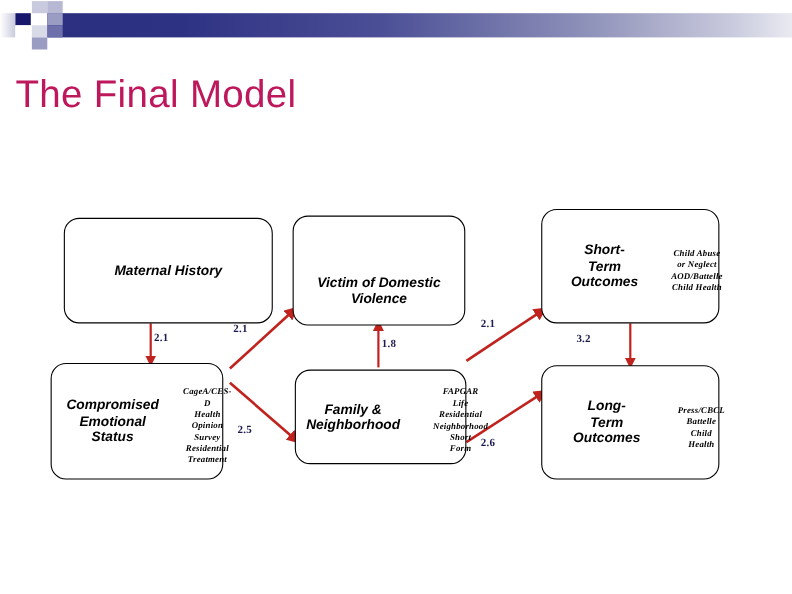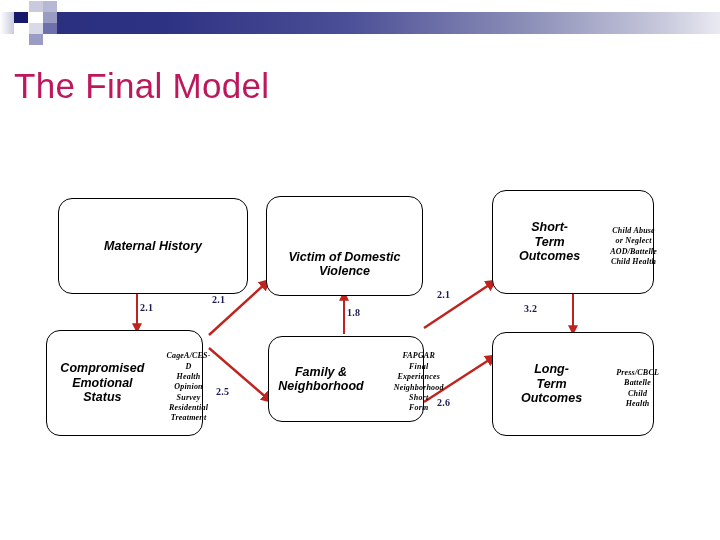--- a/index.html
+++ b/index.html
@@ -107,21 +107,21 @@
       <div>CageA/CES-D</div>
       <div>Health Opinion Survey</div>
       <div>Residential Treatment</div>
     </div>
   </div>
 
   <div class="node" style="left:268px;top:186px;width:156px;height:86px;">
     <div class="hdr" style="padding:0 30px;">Family &amp; Neighborhood</div>
     <div class="sub" style="margin-top:7px;">
       <div>FAPGAR</div>
-      <div>Final Experiences</div>
+      <div>Life Residential</div>
       <div>Neighborhood Short</div>
       <div>Form</div>
     </div>
   </div>
 
   <div class="node" style="left:492px;top:182px;width:162px;height:104px;">
     <div class="hdr" style="padding:0 34px;">Long-Term Outcomes</div>
     <div class="sub">
       <div>Press/CBCL</div>
       <div>Battelle</div>

